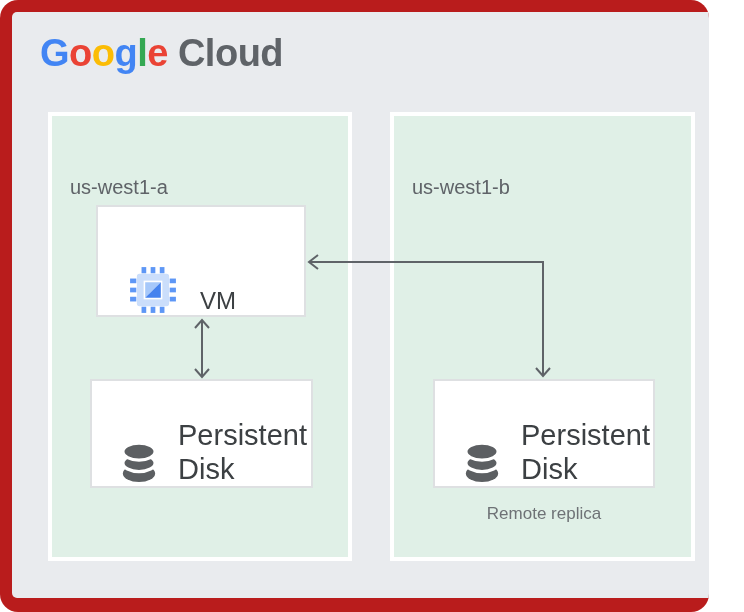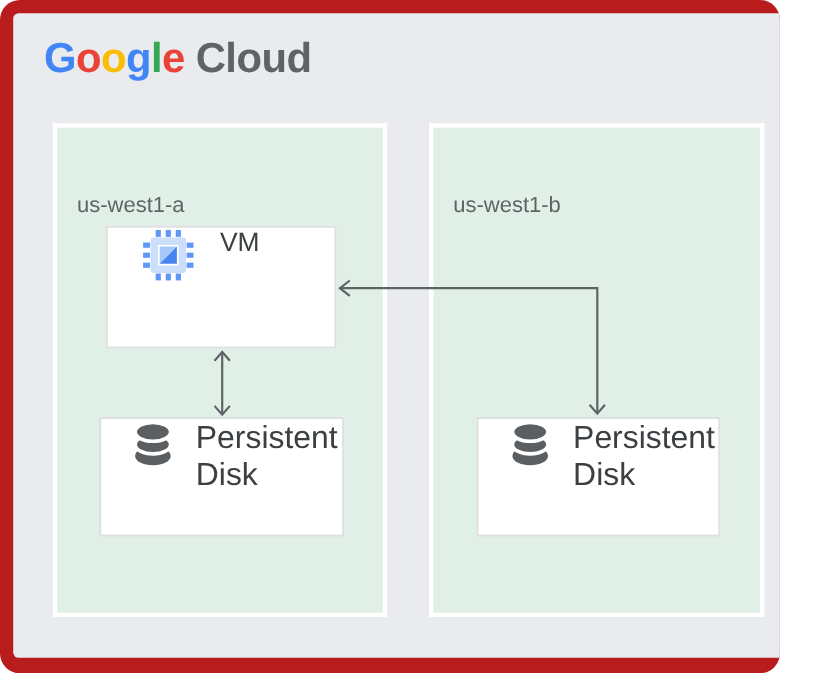--- a/index.html
+++ b/index.html
@@ -10,21 +10,21 @@
   .logo{position:absolute;left:28px;top:20px;font-size:38px;font-weight:600;letter-spacing:-0.5px;white-space:nowrap;}
   .logo .product{margin-left:10px;}
 
   
   .zone{position:absolute;top:100px;height:449px;background:#E0F0E7;border:4px solid #FFFFFF;box-sizing:border-box;}
   .zone-a{left:36px;width:304px;}
   .zone-b{left:378px;width:305px;}
   .zone-label{position:absolute;left:18px;top:40px;font-size:20px;color:#5F6368;margin-top:20px;}
 
   
-  .node{position:absolute;background:#FFFFFF;border:2px solid #DEE0E2;box-sizing:border-box;display:flex;align-items:flex-start;}
+  .node{position:absolute;background:#FFFFFF;border:2px solid #DEE0E2;box-sizing:border-box;display:flex;align-items:flex-end;}
   .node-vm{left:84px;top:193px;width:210px;height:112px;padding-left:30px;gap:22px;}
   .node-disk-a{left:78px;top:367px;width:223px;height:109px;padding-left:28px;gap:20px;}
   .node-disk-b{left:421px;top:367px;width:222px;height:109px;padding-left:28px;gap:20px;}
   .node-label{font-size:24px;color:#3C4043;}
   .disk-label{font-size:29px;line-height:34px;color:#3C4043;width:120px;}
 
   .caption{position:absolute;left:421px;top:492px;width:222px;text-align:center;font-size:17px;color:#6E7276;}
 
   .icon{flex:0 0 auto;display:block;}
 
@@ -89,20 +89,21 @@
       <svg class="icon" width="38" height="46" viewBox="0 0 40 46">
         <g fill="#5C5F62">
           <ellipse cx="20" cy="34" rx="17" ry="9"></ellipse>
           <ellipse cx="20" cy="23" rx="17" ry="9" stroke="#FFFFFF" stroke-width="3.5"></ellipse>
           <ellipse cx="20" cy="11" rx="17" ry="9" stroke="#FFFFFF" stroke-width="3.5"></ellipse>
         </g>
       </svg>
       <div class="disk-label">Persistent Disk</div>
     </div>
 
+    <div class="caption">Remote replica</div>
 
     <svg class="arrows" viewBox="0 0 716 586">
 
       <g>
         <line x1="190" y1="309" x2="190" y2="364"></line>
         <polyline points="183,316 190,308 197,316"></polyline>
         <polyline points="183,357 190,365 197,357"></polyline>
       </g>
 
       <g>

